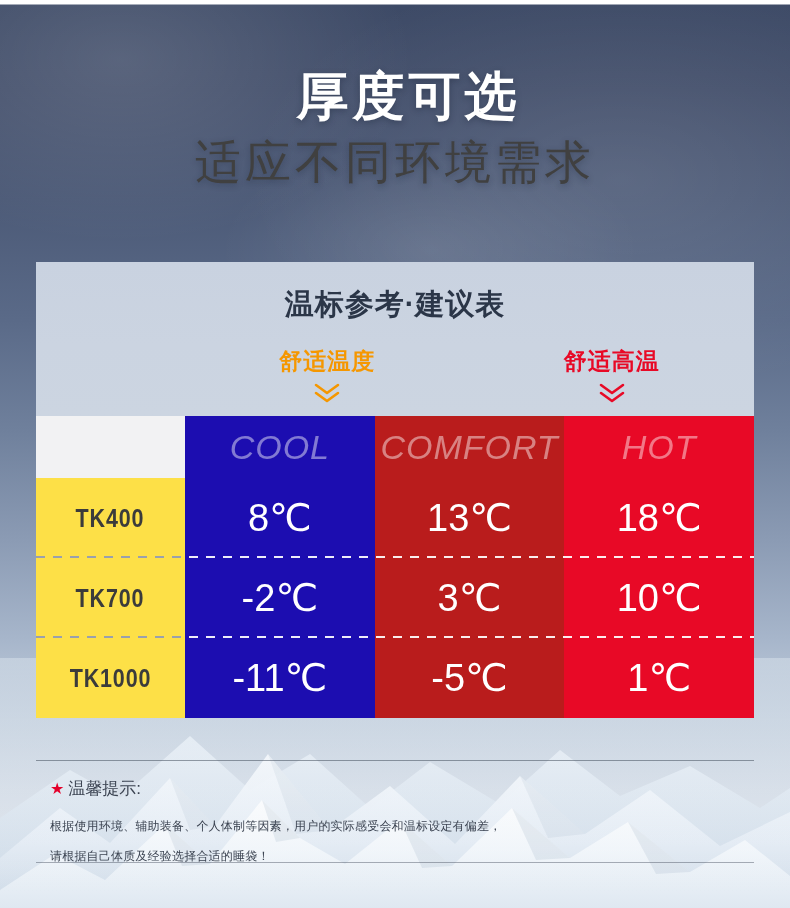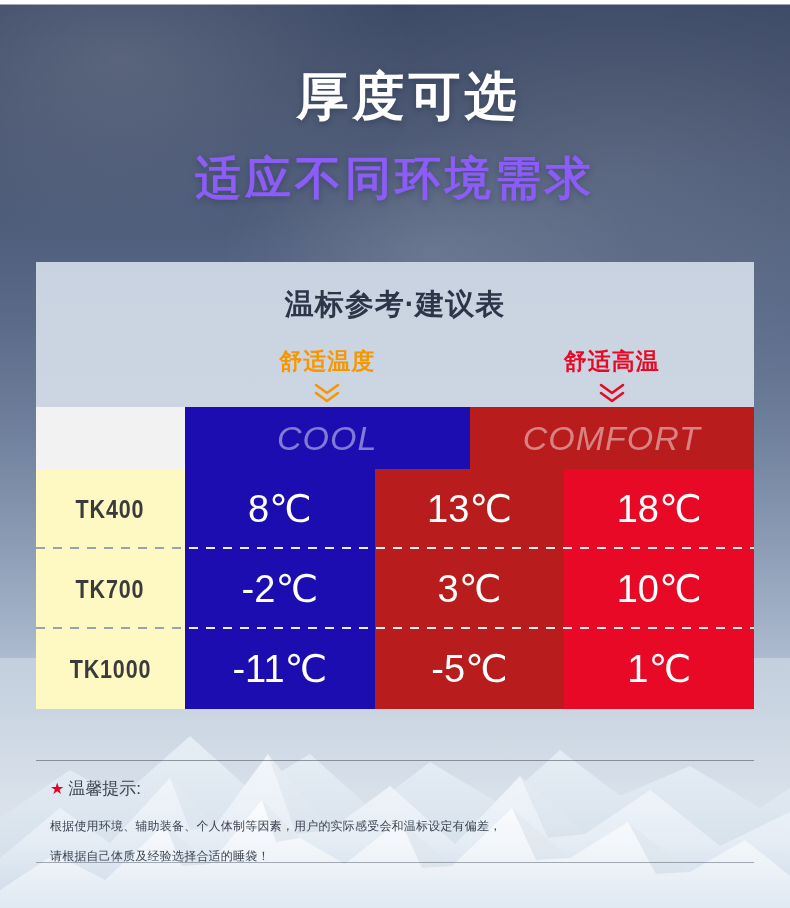--- a/index.html
+++ b/index.html
@@ -50,33 +50,33 @@
   .heading-wrap{
     position:absolute;left:0;top:66px;width:790px;text-align:center;
   }
   .h-main{
     font-size:52px;line-height:60px;font-weight:bold;color:#ffffff;
     letter-spacing:4px;
     text-shadow:0 2px 6px rgba(20,30,50,.35);
     padding-left:27px;
   }
   .h-sub{
-    margin-top:24px;
-    font-size:46px;line-height:56px;font-weight:700;color:#8b5cf6;
+    margin-top:8px;
+    font-size:46px;line-height:56px;font-weight:400;color:#404040;
     letter-spacing:4px;
     text-shadow:0 2px 6px rgba(20,30,50,.30);
   }
 
   
   .card{
     position:absolute;left:36px;top:262px;width:718px;
   }
   .card-head{
     background:linear-gradient(180deg,#c9d2e0 0%, #cbd4e1 55%, #ccd5e1 100%);
-    padding-top:22px;padding-bottom:1px;
+    padding-top:22px;padding-bottom:10px;
   }
   .card-title{
     text-align:center;font-size:29px;line-height:40px;font-weight:bold;
     color:#2b3648;letter-spacing:1px;
   }
   .col-heads{
     display:flex;margin-top:22px;
   }
   .col-heads .spacer{width:149px;flex:0 0 149px;}
   .col-head{
@@ -106,21 +106,21 @@
   .c-cool{background:#1c0db0;}
   .c-comf{background:#b91c1c;}
   .c-hot {background:#e80926;}
   .band .b-cell span{color:rgba(255,255,255,.45);}
 
   
   .row{
     display:flex;height:80px;position:relative;
   }
   .row .lbl-cell{
-    width:149px;flex:0 0 149px;background:#fef9c3;
+    width:149px;flex:0 0 149px;background:#fde047;
     display:flex;align-items:center;justify-content:center;
   }
   .row .lbl-cell span{
     color:#3b3b3b;font-size:25px;font-weight:bold;letter-spacing:1px;
     transform:scaleX(.86);transform-origin:center;
   }
   .row .val-cell{
     flex:1 1 0;display:flex;align-items:center;justify-content:center;
   }
   .row .val-cell span{
@@ -248,20 +248,23 @@
     </div>
 
     <div class="band">
       <div class="lbl-cell"></div>
       <div class="b-cell c-cool">
         <span>COOL</span>
       </div>
       <div class="b-cell c-comf">
         <span>COMFORT</span>
       </div>
+      <div class="b-cell c-hot">
+        <span>HOT</span>
+      </div>
     </div>
 
     <div class="row">
       <div class="lbl-cell">
         <span>TK400</span>
       </div>
       <div class="val-cell c-cool">
         <span>8℃</span>
       </div>
       <div class="val-cell c-comf">

